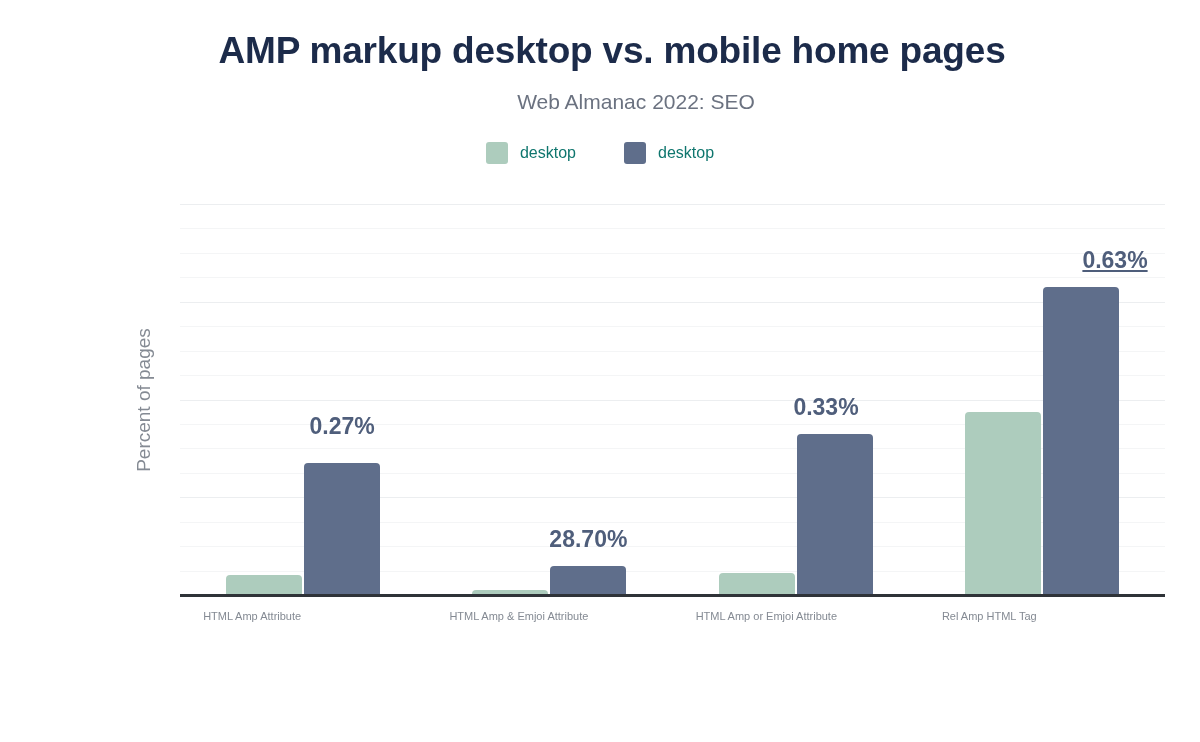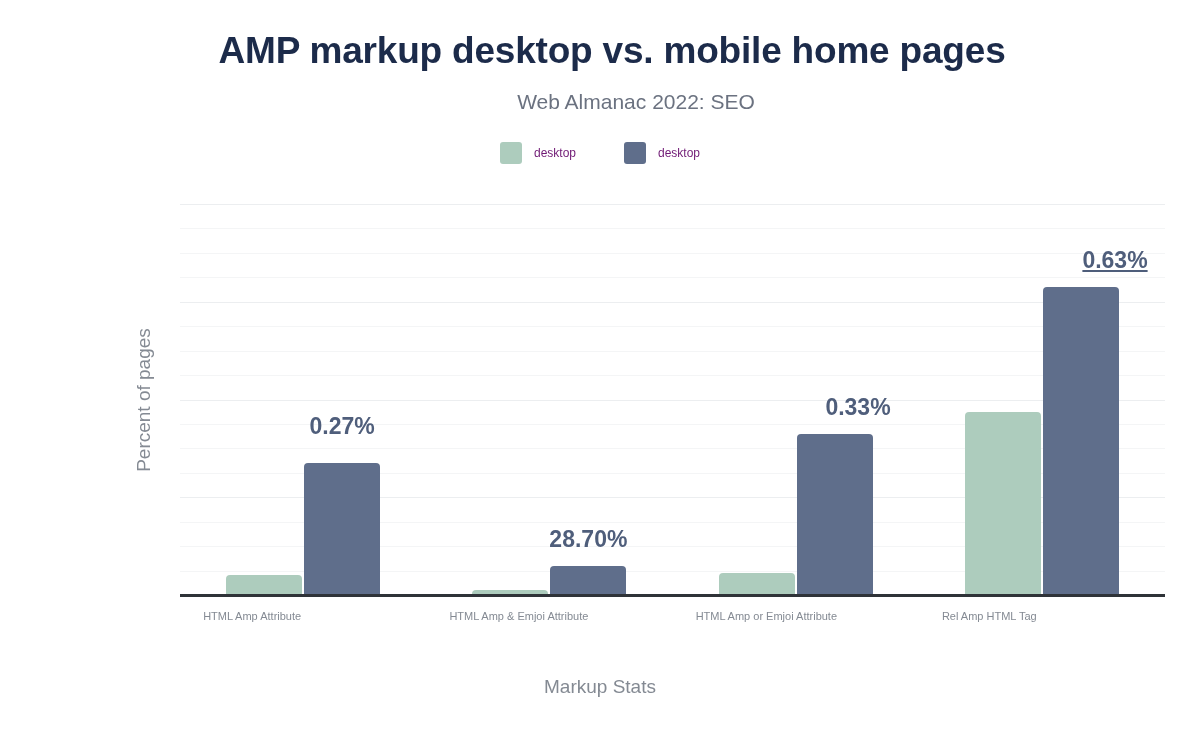--- a/index.html
+++ b/index.html
@@ -61,22 +61,22 @@
     align-items: center;
     gap: 12px;
   }
   .legend-swatch {
     width: 22px;
     height: 22px;
     border-radius: 3px;
     display: block;
   }
   .legend-label {
-    font-size: 12px;
-    color: #701a75;
+    font-size: 16px;
+    color: #0f766e;
     text-align: right;
   }
 
   
   #plot-area {
     position: absolute;
     left: 180px;
     top: 204px;
     width: 985px;
     height: 391px;
@@ -185,27 +185,26 @@
       <div class="gridline" style="top: 24.4375px;"></div>
       <div class="gridline major" style="top: -1.13687e-13px;"></div>
       <div class="bar desktop" title="HTML Amp Attribute · desktop" style="left: 46.125px; width: 76px; height: 19.55px; background: rgb(173, 204, 189);"></div>
       <div class="bar mobile" title="HTML Amp Attribute · mobile" style="left: 124.125px; width: 76px; height: 131.963px; background: rgb(95, 110, 139);"></div>
       <div class="bar-value-label" style="left: 162.125px; top: 209px; text-align: center;">0.27%</div>
       <div class="bar desktop" title="HTML Amp &amp; Emjoi Attribute · desktop" style="left: 292.375px; width: 76px; height: 4.8875px; background: rgb(173, 204, 189);"></div>
       <div class="bar mobile" title="HTML Amp &amp; Emjoi Attribute · mobile" style="left: 370.375px; width: 76px; height: 29.325px; background: rgb(95, 110, 139);"></div>
       <div class="bar-value-label" style="left: 408.375px; top: 321.675px;">28.70%</div>
       <div class="bar desktop" title="HTML Amp or Emjoi Attribute · desktop" style="left: 538.625px; width: 76px; height: 21.9937px; background: rgb(173, 204, 189);"></div>
       <div class="bar mobile" title="HTML Amp or Emjoi Attribute · mobile" style="left: 616.625px; width: 76px; height: 161.287px; background: rgb(95, 110, 139);"></div>
-      <div class="bar-value-label" style="left: 678px; top: 189.713px;">0.33%</div>
+      <div class="bar-value-label" style="left: 646px; top: 189.713px;">0.33%</div>
       <div class="bar desktop" title="Rel Amp HTML Tag · desktop" style="left: 784.875px; width: 76px; height: 183.281px; background: rgb(173, 204, 189);"></div>
       <div class="bar mobile" title="Rel Amp HTML Tag · mobile" style="left: 862.875px; width: 76px; height: 307.912px; background: rgb(95, 110, 139);"></div>
       <div class="bar-value-label" style="left: 935px; top: 43.0875px; text-decoration: underline;">0.63%</div>
     </div>
 
   <div id="axis-line"></div>
 
-  <div id="x-axis-title">Markup Stats</div>
 
 <div class="x-tick-label" style="left: 303.125px; width: 200px;">HTML Amp Attribute</div>
     <div class="x-tick-label" style="left: 795.625px; width: 200px;">HTML Amp or Emjoi Attribute</div>
     <div class="x-tick-label" style="left: 549.375px; width: 200px;">HTML Amp &amp; Emjoi Attribute</div>
     <div class="x-tick-label" style="left: 1041.88px; width: 200px;">Rel Amp HTML Tag</div>
   </div>
 
 </body></html>

